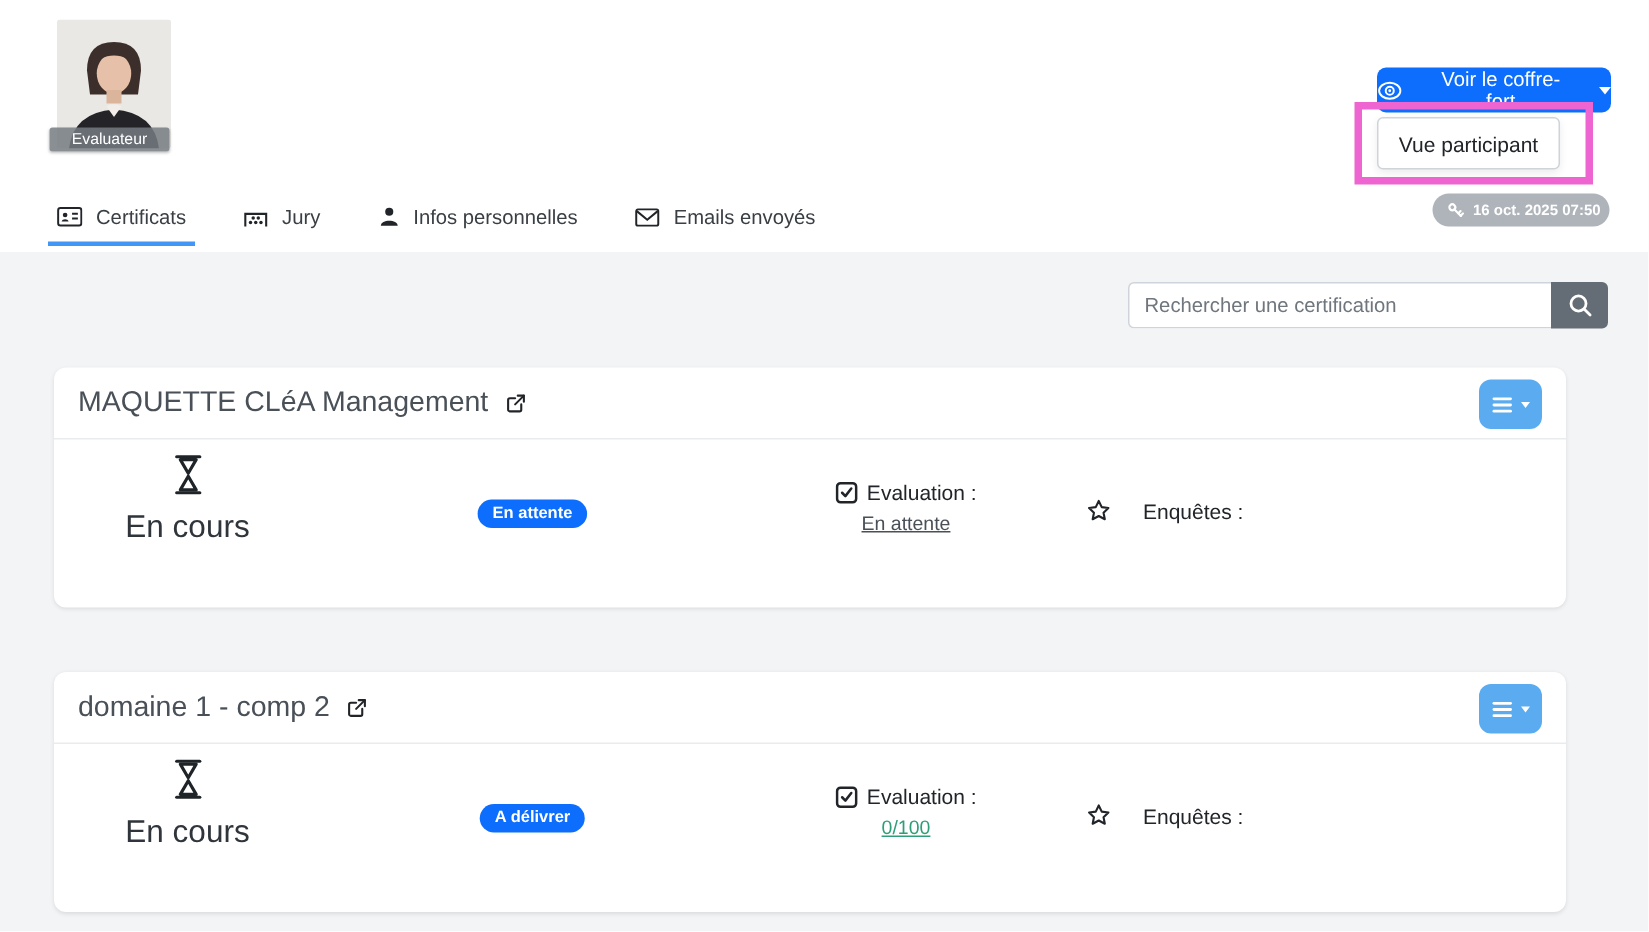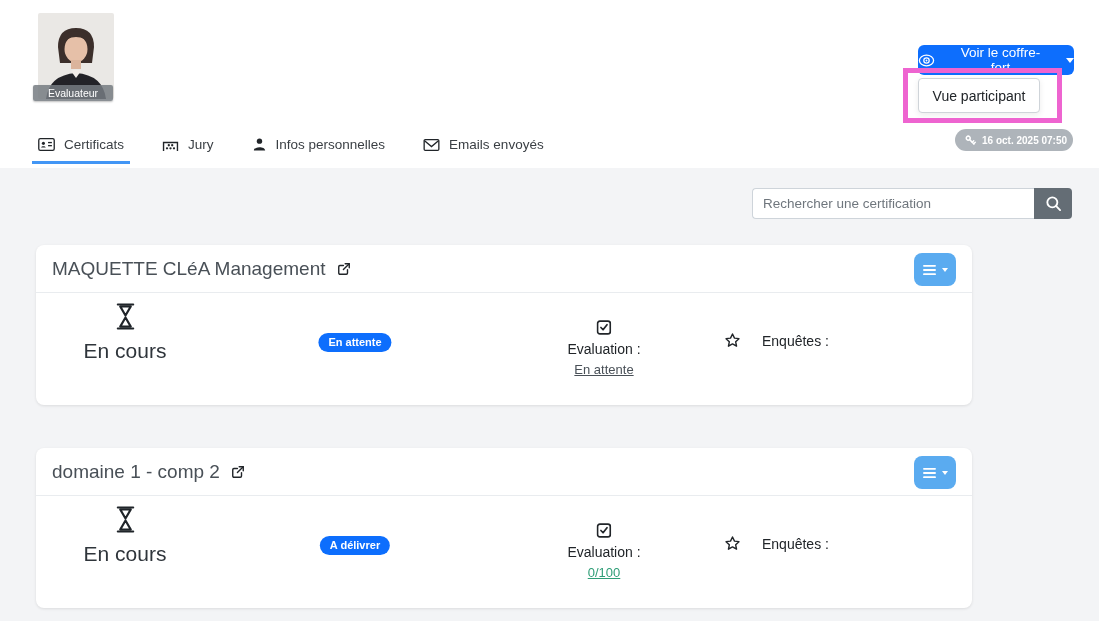--- a/index.html
+++ b/index.html
@@ -43,40 +43,40 @@
 
   
   .search-input { position:absolute; left:740px; top:188px; width:282px; height:31px; border:1px solid #ced4da;
     border-right:none; border-radius:4px 0 0 4px; padding:0 10px; font-size:13.5px; color:#495057;
     font-family:inherit; outline:none;margin-left:12px; }
   .search-input::placeholder { color:#6f767d; }
   .search-btn { position:absolute; left:1034px; top:188px; width:38px; height:31px; background:#646d75;
     border:none; border-radius:0 4px 4px 0; display:flex; align-items:center; justify-content:center; cursor:pointer; }
 
   
-  .card { position:absolute; left:36px; width:936px; height:160px; background:#fff; border-radius:8px;
+  .card { position:absolute; left:36px; width:1008px; height:160px; background:#fff; border-radius:8px;
     box-shadow:0 1px 3px rgba(0,0,0,.1); }
   .card-1 { top:245px; }
   .card-2 { top:448px; }
   .card-header { height:48px; border-bottom:1px solid #e9ecef; display:flex; align-items:center;
     padding:0 16px; gap:11px; }
   .card-title { font-size:19px; color:#495057; }
   .ext-link { display:flex; align-items:center; cursor:pointer; }
   .menu-btn { position:absolute; right:16px; top:8px; width:42px; height:33px; background:#5aabf0; border:none;
     border-radius:8px; display:flex; align-items:center; justify-content:center; gap:5px; cursor:pointer; }
   .menu-btn .caret-down { border-top-width:4px; border-left-width:3.5px; border-right-width:3.5px; }
 
   .card-body { position:relative; height:111px; }
   .status-block { position:absolute; left:19px; top:9px; width:140px; text-align:center; }
   .status-label { margin-top:4px; font-size:21px; color:#2f353b; }
   .badge-pill { position:absolute; left:319px; top:40px; transform:translateX(-50%); height:19px;
     padding:0 10px; background:#0d6efd; color:#fff; font-size:11px; font-weight:700; border-radius:10px;
     line-height:19px; white-space:nowrap; }
   .eval-block { position:absolute; left:568px; top:27px; transform:translateX(-50%); text-align:center; }
-  .eval-label { display:flex; align-items:center; gap:6px; font-size:14px; color:#212529; white-space:nowrap;flex-direction:column; }
+  .eval-label { display:flex; align-items:center; gap:6px; font-size:14px; color:#212529; white-space:nowrap; }
   .eval-link { display:inline-block; margin-top:5px; font-size:13px; text-decoration:underline; cursor:pointer; }
   .card-1 .eval-link { color:#495057; }
   .card-2 .eval-link { color:#2f9e77; }
   .surveys-block { position:absolute; left:688px; top:39px; display:flex; align-items:center; gap:21px;
     font-size:14px; color:#212529; white-space:nowrap; }
 </style>
 </head>
 <body>
 
 <div class="screen">

